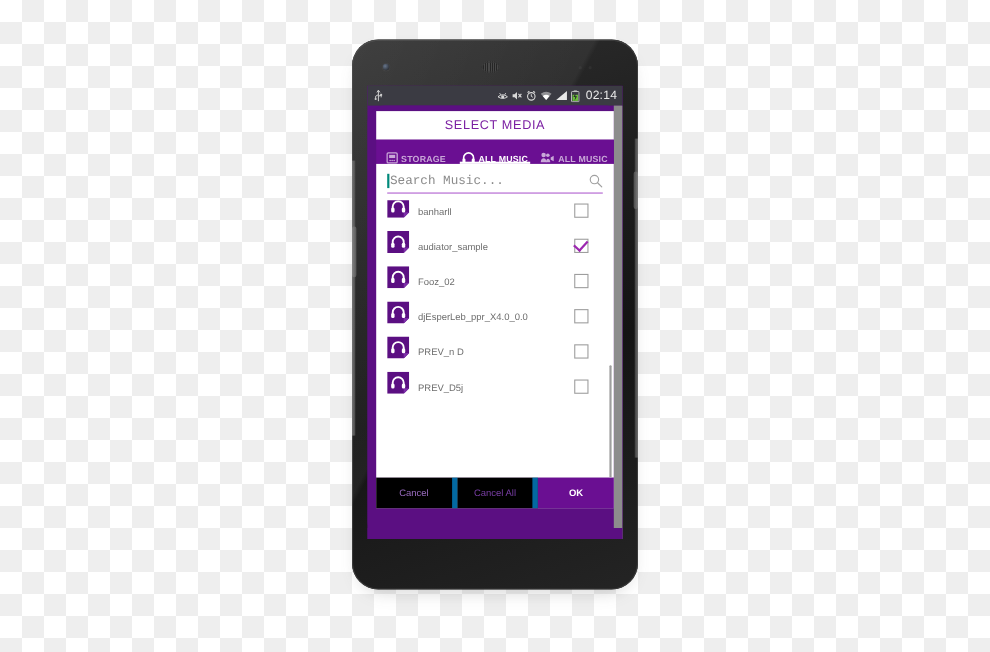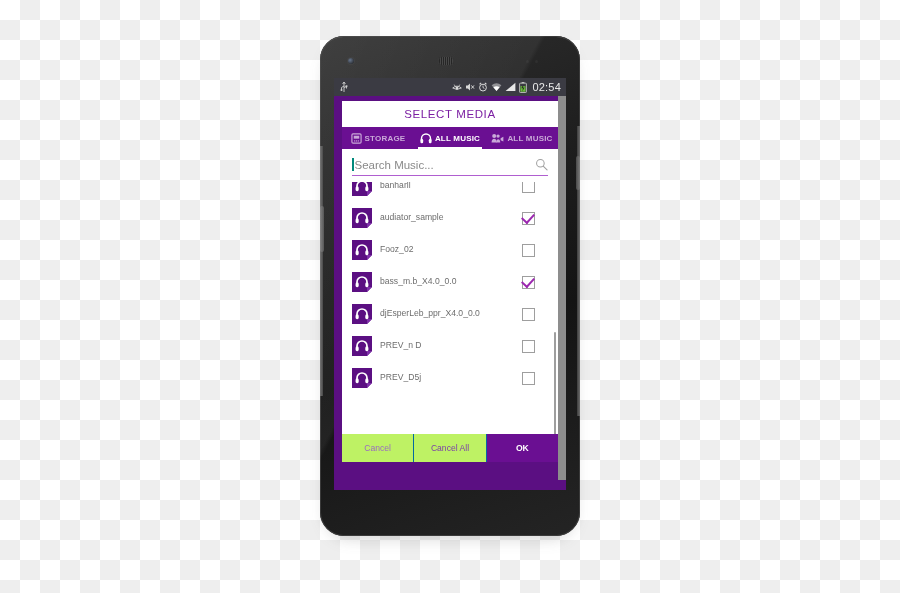--- a/index.html
+++ b/index.html
@@ -171,21 +171,21 @@
   }
 
   .tabbar {
     display: flex;
     background: #6a0f92;
     height: 22px;
   }
   .tab {
     flex: 1;
     display: flex;
-    align-items: center;
+    align-items: flex-end;
     justify-content: center;
     gap: 3px;
     position: relative;
     color: #c9a8d8;
     font-size: 8px;
     font-weight: bold;
     letter-spacing: 0.2px;
     white-space: nowrap;
   }
   .tab.active { color: #ffffff; }
@@ -220,42 +220,42 @@
     height: 13px;
     background: #00897b;
     flex: none;
     margin-right: 1px;
   }
   .search-input {
     flex: 1;
     border: none;
     outline: none;
     background: transparent;
-    font-family: Liberation Sans, sans-serif;
+    font-family: Liberation Mono, monospace;
     font-size: 11.5px;
     color: #8a8a8a;
     padding: 0;
   }
   .search-input::placeholder { color: #8a8a8a; opacity: 1; }
   .search-icon { flex: none; margin-left: 4px; }
 
   .listwrap {
     position: absolute;
     left: 0; right: 0;
     top: 33px; bottom: 0;
     overflow: hidden;
   }
   .list {
     position: absolute;
     left: 0; right: 0;
     top: -12px;
   }
   .row {
     display: flex;
-    align-items: center;
+    align-items: flex-end;
     padding: 4px 23px 4px 10px;
     min-height: 24px;
   }
   .row-icon { flex: none; margin-right: 8px; }
   .row-label {
     flex: 1;
     font-size: 8.6px;
     color: #6d6d6d;
     line-height: 11.5px;
     word-break: break-word;
@@ -296,25 +296,25 @@
     height: 28px;
     background: #f1f0f0;
   }
   .act {
     flex: 1;
     display: flex;
     align-items: center;
     justify-content: center;
     font-size: 8.6px;
     color: #7b3fa8;
-    background: #bef264;
+    background: #000000;
     border: none;
     font-family: "Liberation Sans", sans-serif;
     cursor: pointer;
-    border-right: 1px solid #0369a1;
+    border-right: 5px solid #0369a1;
   }
   .act.dim { color: #9a6cc0; }
   .act.primary {
     background: #6a0f92;
     color: #ffffff;
     font-weight: bold;
     border-right: none;
   }
 
   .navbar-strip {
@@ -379,21 +379,21 @@
           </svg>
           <svg class="sb-ico" width="11" height="10" viewBox="0 0 11 10">
             <path d="M10.4 0.8 L10.4 9 L0.6 9 Z" fill="#e8e8e8"></path>
           </svg>
           <svg class="sb-ico" width="8" height="11" viewBox="0 0 8 11">
             <rect x="2.6" y="0" width="2.8" height="1.2" fill="#bfbfbf"></rect>
             <rect x="0.6" y="1.2" width="6.8" height="9.3" rx="0.6" fill="none" stroke="#bfbfbf" stroke-width="0.9"></rect>
             <rect x="1.5" y="4.2" width="5" height="5.5" fill="#6bbf3a"></rect>
             <path d="M4.4 2.3 L2.3 6.2 L3.9 6.2 L3.3 9.6 L5.6 5.4 L4 5.4 Z" fill="#2b2b2b"></path>
           </svg>
-          <span class="sb-time">02:54</span>
+          <span class="sb-time">02:14</span>
         </div>
       </div>
 
       <div class="app">
         <div class="gray-edge"></div>
 
         <div class="dialog">
 
           <div class="dialog-title">SELECT MEDIA</div>
 
@@ -477,31 +477,20 @@
                     <div class="cb"></div>
                   </div>
                   <div class="row">
                     <svg class="row-icon" width="20" height="20" viewBox="0 0 20 20">
                       <path d="M0 0 H20 V15 L15 20 H0 Z" fill="#5b0f82"></path>
                       <path d="M20 15 L15 20 L15 15 Z" fill="#7d2ea8"></path>
                       <path d="M5 12 L5 10 A5 5 0 0 1 15 10 L15 12" fill="none" stroke="#ffffff" stroke-width="1.7"></path>
                       <rect x="3.6" y="10.6" width="3.1" height="4.6" rx="1.4" fill="#ffffff"></rect>
                       <rect x="13.3" y="10.6" width="3.1" height="4.6" rx="1.4" fill="#ffffff"></rect>
                     </svg>
-                    <div class="row-label">bass_m.b_X4.0_0.0</div>
-                    <div class="cb checked"></div>
-                  </div>
-                  <div class="row">
-                    <svg class="row-icon" width="20" height="20" viewBox="0 0 20 20">
-                      <path d="M0 0 H20 V15 L15 20 H0 Z" fill="#5b0f82"></path>
-                      <path d="M20 15 L15 20 L15 15 Z" fill="#7d2ea8"></path>
-                      <path d="M5 12 L5 10 A5 5 0 0 1 15 10 L15 12" fill="none" stroke="#ffffff" stroke-width="1.7"></path>
-                      <rect x="3.6" y="10.6" width="3.1" height="4.6" rx="1.4" fill="#ffffff"></rect>
-                      <rect x="13.3" y="10.6" width="3.1" height="4.6" rx="1.4" fill="#ffffff"></rect>
-                    </svg>
                     <div class="row-label">djEsperLeb_ppr_X4.0_0.0</div>
                     <div class="cb"></div>
                   </div>
                   <div class="row">
                     <svg class="row-icon" width="20" height="20" viewBox="0 0 20 20">
                       <path d="M0 0 H20 V15 L15 20 H0 Z" fill="#5b0f82"></path>
                       <path d="M20 15 L15 20 L15 15 Z" fill="#7d2ea8"></path>
                       <path d="M5 12 L5 10 A5 5 0 0 1 15 10 L15 12" fill="none" stroke="#ffffff" stroke-width="1.7"></path>
                       <rect x="3.6" y="10.6" width="3.1" height="4.6" rx="1.4" fill="#ffffff"></rect>
                       <rect x="13.3" y="10.6" width="3.1" height="4.6" rx="1.4" fill="#ffffff"></rect>

